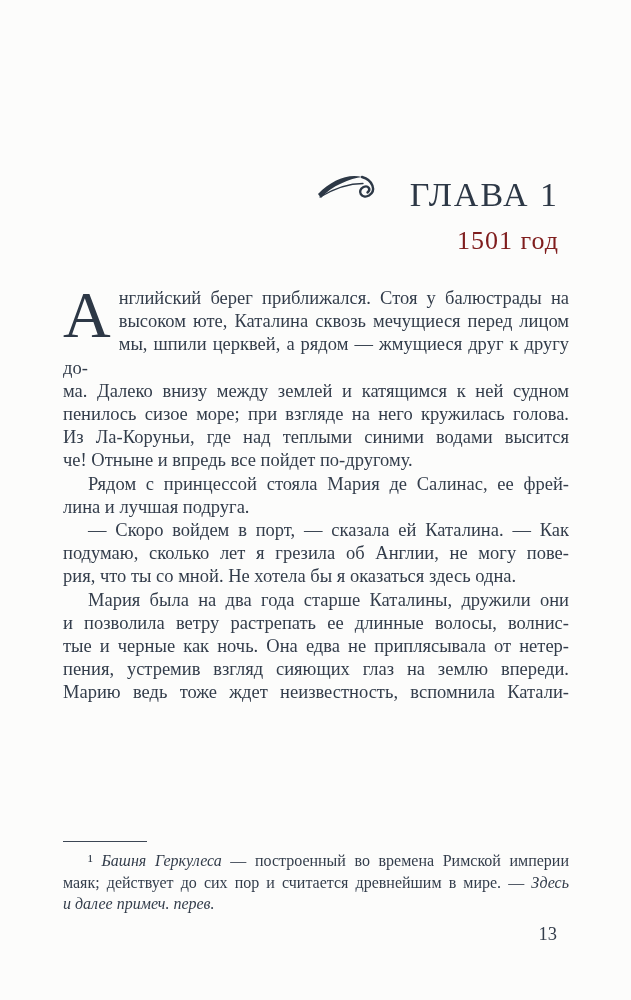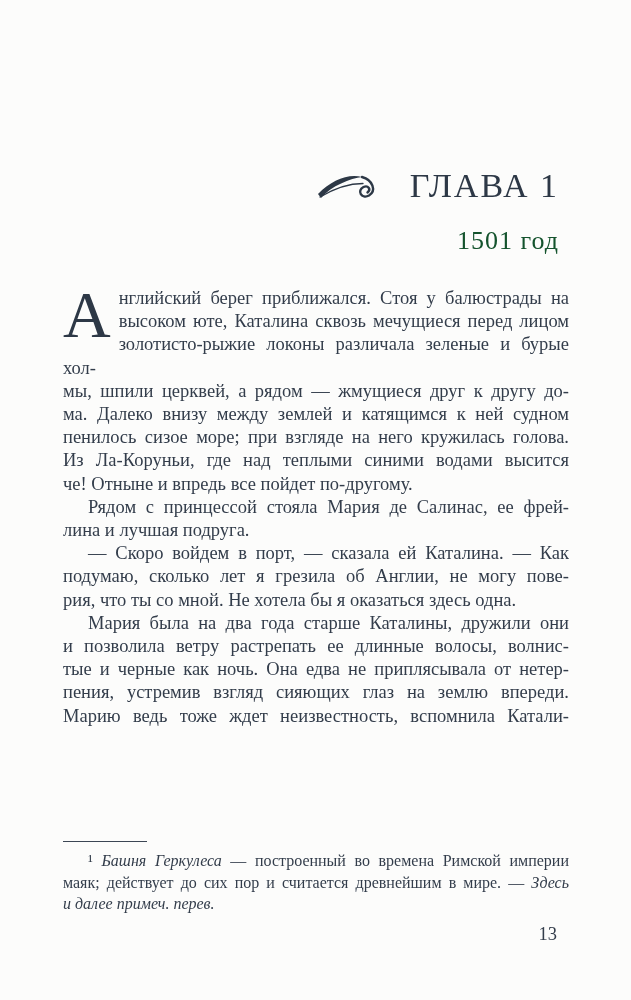--- a/index.html
+++ b/index.html
@@ -19,38 +19,39 @@
 
   
   .chapter-header {
     position: absolute;
     top: 168px;
     right: 72px;
     text-align: right;
   }
   .title-row {
     display: flex;
+    align-items: flex-end;
     justify-content: flex-end;
     gap: 32px;
   }
   .flourish {
     display: block;
     margin-bottom: 5px;
   }
   .chapter-title {
     font-size: 34px;
     line-height: 1.05;
     letter-spacing: 2px;
     color: #2d3846;
     white-space: nowrap;
   }
   .chapter-year {
     font-size: 26px;
     letter-spacing: 1px;
-    color: #14532d;
+    color: #7f1d1d;
     margin-top: 13px;
   }
 
   
   .body-text {
     position: absolute;
     top: 287px;
     left: 63px;
     width: 506px;
     font-size: 18.5px;
@@ -124,21 +125,20 @@
       <span class="chapter-title">ГЛАВА 1</span>
     </div>
     <div class="chapter-year">1501 год</div>
   </div>
 
   <div class="body-text">
       <div class="para">
         <span class="dropcap">А</span>
         <div class="line first">нглийский берег приближался. Стоя у балюстрады на</div>
         <div class="line">высоком юте, Каталина сквозь мечущиеся перед лицом</div>
-        <div class="line">золотисто-рыжие локоны различала зеленые и бурые хол-</div>
         <div class="line">мы, шпили церквей, а рядом — жмущиеся друг к другу до-</div>
         <div class="line">ма. Далеко внизу между землей и катящимся к ней судном</div>
         <div class="line">пенилось сизое море; при взгляде на него кружилась голова.</div>
         <div class="line">Из Ла-Коруньи, где над теплыми синими водами высится</div>
         <div class="line last">че! Отныне и впредь все пойдет по-другому.</div>
       </div>
       <div class="para indent">
         <div class="line first">Рядом с принцессой стояла Мария де Салинас, ее фрей-</div>
         <div class="line last">лина и лучшая подруга.</div>
       </div>

